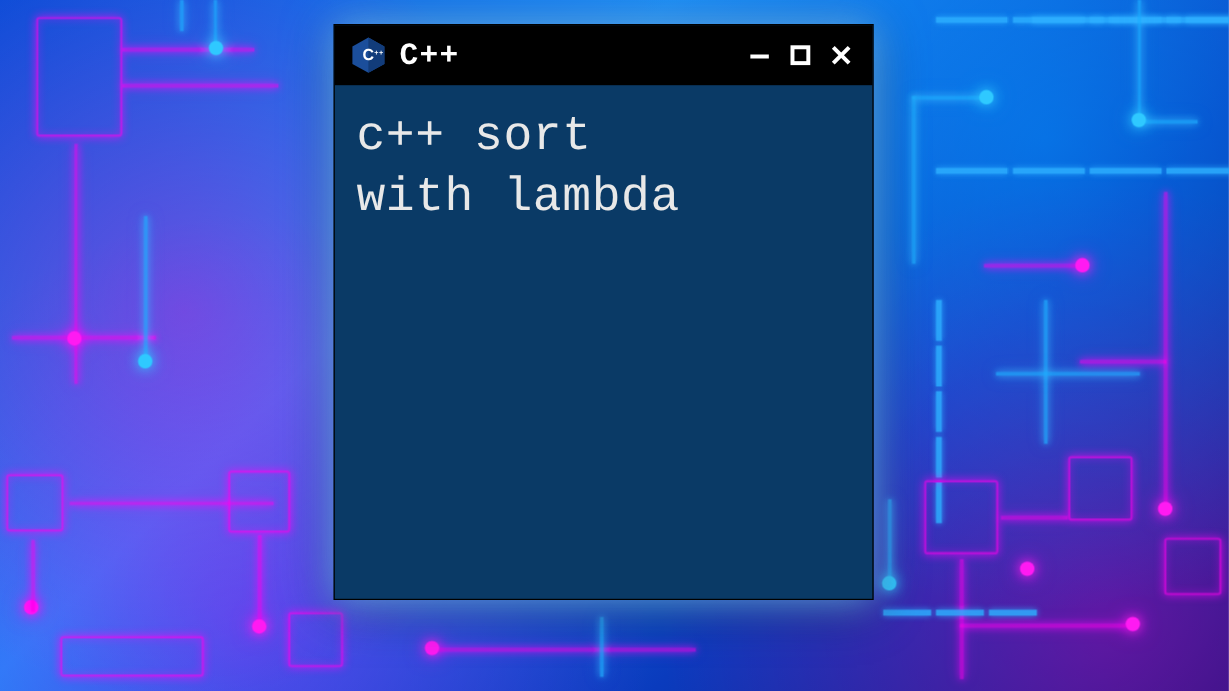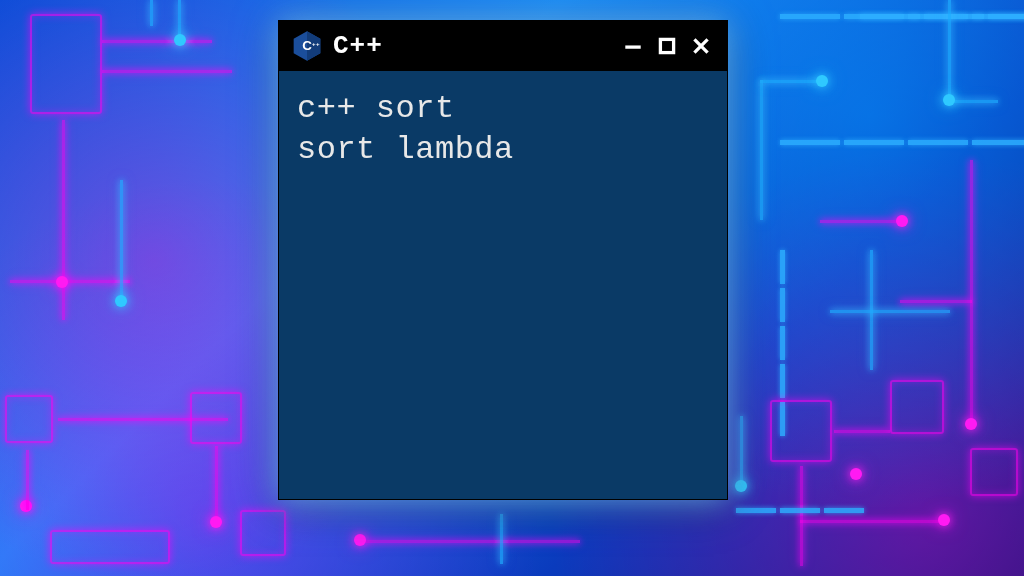--- a/index.html
+++ b/index.html
@@ -62,21 +62,21 @@
     .controls { display: flex; gap: 6px; align-items: center; }
     .ctl {
       width: 28px; height: 28px;
       display: flex; align-items: center; justify-content: center;
       color: #fff; cursor: pointer;
     }
     .ctl svg { stroke: #fff; stroke-width: 3; fill: none; }
     .body {
       padding: 18px 18px;
       color: #e8e8e8;
-      font-size: 32px;
+      font-size: 40px;
       line-height: 1.28;
       font-family: 'Courier New', Courier, monospace;
       letter-spacing: 0.5px;
     }
   </style>
 </head>
 <body>
 
 <div class="circuit">
 
@@ -190,15 +190,15 @@
       <span class="ctl">
         <svg viewBox="0 0 20 20" width="22" height="22">
             <line x1="4" y1="4" x2="16" y2="16"></line>
             <line x1="16" y1="4" x2="4" y2="16"></line>
           </svg>
       </span>
     </div>
   </div>
   <div class="body">
     <div>c++ sort</div>
-    <div>sort lambda</div>
+    <div>with lambda</div>
   </div>
 </div>
 
 </body></html>

